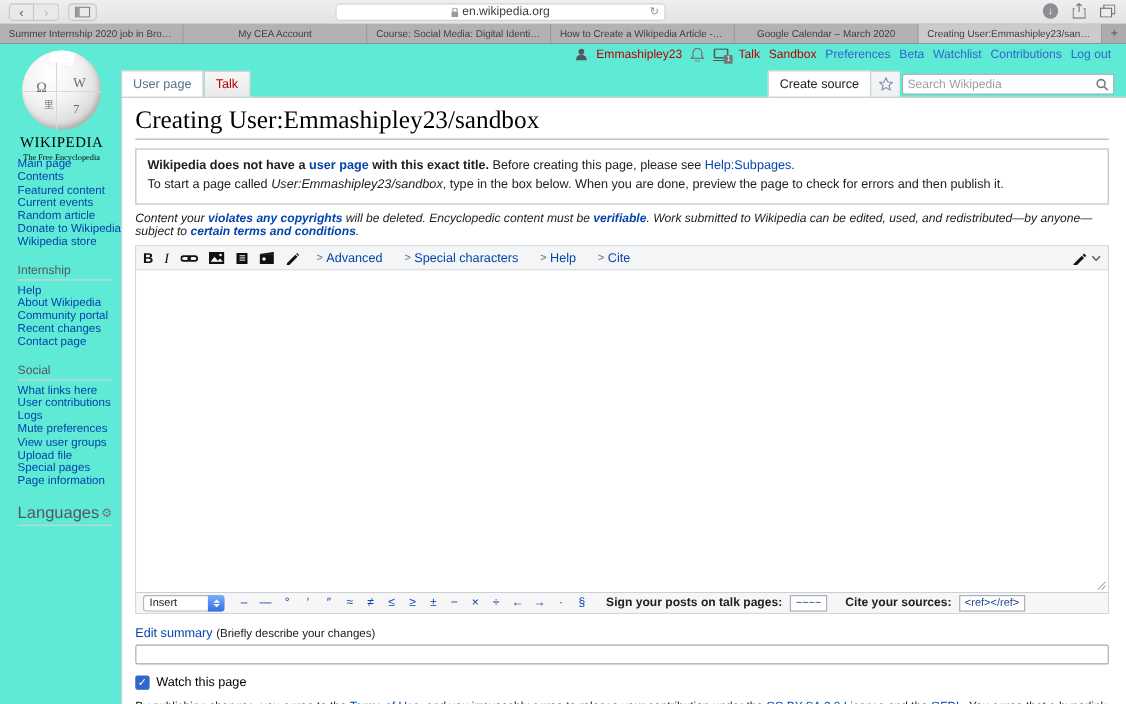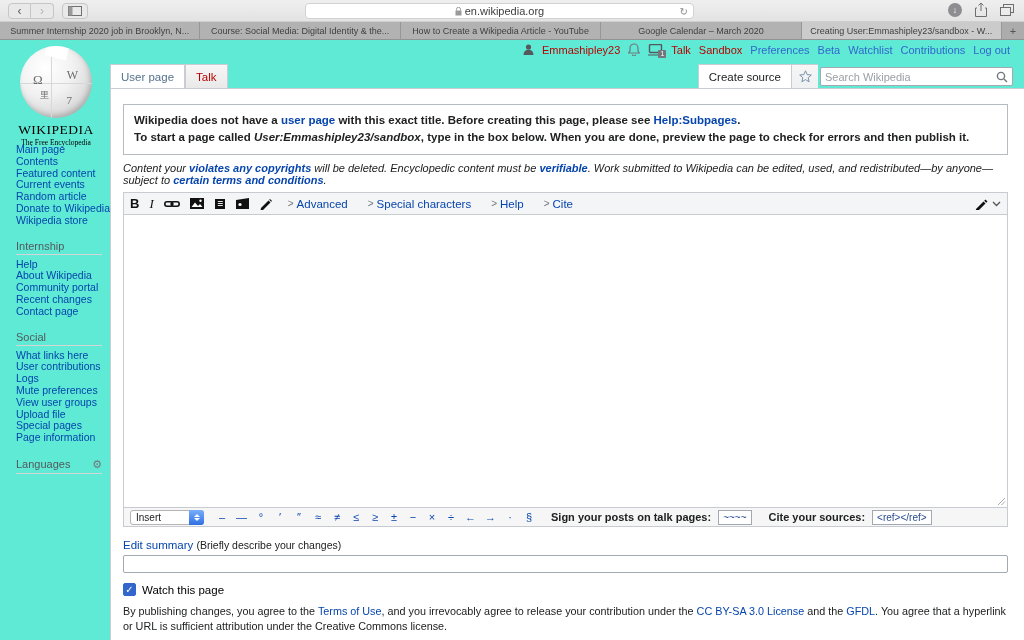--- a/index.html
+++ b/index.html
@@ -10,21 +10,21 @@
   .titlebar { position:absolute; left:0; top:0; width:1024px; height:22px;
     background:linear-gradient(#efefef,#e3e3e3); border-bottom:1px solid #cfcfcf; }
   .nav-group { position:absolute; left:8px; top:3px; display:flex; }
   .nav-btn { width:23px; height:16px; background:#e9e9e9; border:1px solid #c6c6c6;
     display:flex; align-items:center; justify-content:center; font-size:12px; color:#5a5a5a; }
   .nav-btn.back { border-radius:4px 0 0 4px; }
   .nav-btn.fwd { border-radius:0 4px 4px 0; border-left:none; color:#b5b5b5; }
   .sidebar-toggle { position:absolute; left:62px; top:3px; width:26px; height:16px;
     background:#e9e9e9; border:1px solid #c6c6c6; border-radius:4px;
     display:flex; align-items:center; justify-content:center; }
-  .urlbar { position:absolute; left:305px; top:3px; width:389px; height:16px; background:#fff;
+  .urlbar { position:absolute; left:305px; top:3px; width:300px; height:16px; background:#fff;
     border:1px solid #d2d2d2; border-radius:4px; display:flex; align-items:center; justify-content:center;
     font-size:11px; color:#3c3c3c; }
   .urlbar .reload { position:absolute; right:5px; color:#8a8a8a; font-size:10px; }
   .chrome-icons { position:absolute; right:10px; top:3px; display:flex; gap:13px; align-items:center; }
   .dl-circle { width:14px; height:14px; border-radius:50%; background:#8d8d92; color:#fff;
     font-size:9px; display:flex; align-items:center; justify-content:center; }
 
   .tabbar { position:absolute; left:0; top:22px; width:1024px; height:18px; background:#acacac;
     border-bottom:1px solid #929292; display:flex; }
   .stab { flex:1; border-right:1px solid #979797; background:#b2b2b2; color:#3f3f3f;
@@ -77,21 +77,21 @@
   .searchbox input { border:none; outline:none; flex:1; font-size:11px; color:#444;
     font-family:"Liberation Sans",sans-serif; background:transparent; }
   .searchbox input::placeholder { color:#9aa0a6; }
 
   .content { position:absolute; left:110px; top:48px; width:914px; height:560px; background:#fff;
     border-top:1px solid #c9cdd1; border-left:1px solid #c9cdd1; padding:7px 16px 0 12px; }
 
   .first-heading { font-family:"Liberation Serif",serif; font-size:23px; font-weight:normal;
     color:#000; border-bottom:1px solid #aaa; padding-bottom:4px; }
 
-  .notice-box { margin-top:8px; border:1px solid #b6bbc1; background:#fff; padding:4px 10px 6px;font-weight:bold; }
+  .notice-box { margin-top:8px; border:1px solid #b6bbc1; background:#fff; padding:4px 10px 6px; }
   .notice-box p { font-size:11.5px; color:#202122; margin:5px 0; }
   .blue-link { color:#0645ad; }
   .copyright { margin:7px 0 6px; font-size:11px; font-style:italic; color:#202122; }
   .copyright .blue-link { font-style:italic;font-weight:bold; }
 
   .editor { border:1px solid #c8ccd1; }
   .wtoolbar { height:22px; background:#f4f5f6; border-bottom:1px solid #c8ccd1;
     display:flex; align-items:center; padding:0 6px; gap:10px; }
   .wtool-b { font-weight:bold; font-size:13px; color:#111; }
   .wtool-i { font-style:italic; font-family:"Liberation Serif",serif; font-size:13px; color:#111; }
@@ -174,20 +174,23 @@
       </svg>
   </div>
 </div>
 
 <div class="tabbar">
 
     <div class="stab">
       <span>Summer Internship 2020 job in Brooklyn, N...</span>
     </div>
 
+    <div class="stab">
+      <span>My CEA Account</span>
+    </div>
 
     <div class="stab">
       <span>Course: Social Media: Digital Identity &amp; the...</span>
     </div>
 
     <div class="stab">
       <span>How to Create a Wikipedia Article - YouTube</span>
     </div>
 
     <div class="stab">
@@ -266,21 +269,21 @@
       <span class="side-link">What links here</span>
         <span class="side-link">User contributions</span>
         <span class="side-link">Logs</span>
         <span class="side-link">Mute preferences</span>
         <span class="side-link">View user groups</span>
         <span class="side-link">Upload file</span>
         <span class="side-link">Special pages</span>
         <span class="side-link">Page information</span>
     </div>
     <div class="lang-row">
-      <span style="font-size:11px; color:#54595d;">Languages</span>
+      <span style="font-size:15px; color:#54595d;">Languages</span>
       <span class="gear">⚙</span>
     </div>
   </div>
 
   <div class="ptabs-left">
     <div class="ptab active">
         <span class="blue">User page</span>
       </div>
     <div class="ptab">
         <span class="red">Talk</span>
@@ -298,20 +301,21 @@
   </div>
   <div class="searchbox">
     <input type="text" placeholder="Search Wikipedia" style="">
     <svg width="12" height="12" viewBox="0 0 12 12">
         <circle cx="5" cy="5" r="3.6" fill="none" stroke="#72777d" stroke-width="1.4"></circle>
         <path d="M8 8 L11 11" stroke="#72777d" stroke-width="1.4"></path>
       </svg>
   </div>
 
   <div class="content">
+    <h1 class="first-heading">Creating User:Emmashipley23/sandbox</h1>
 
     <div class="notice-box">
       <p><b><span>Wikipedia does not have a </span><span class="blue-link">user page</span><span> with this exact title.</span></b><span> Before creating this page, please see </span><span class="blue-link">Help:Subpages</span><span>.</span></p>
       <p><span>To start a page called </span><i>User:Emmashipley23/sandbox</i><span>, type in the box below. When you are done, preview the page to check for errors and then publish it.</span></p>
     </div>
 
     <div class="copyright"><span>Content your </span><span class="blue-link">violates any copyrights</span><span> will be deleted. Encyclopedic content must be </span><span class="blue-link">verifiable</span><span>. Work submitted to Wikipedia can be edited, used, and redistributed—by anyone—subject to </span><span class="blue-link">certain terms and conditions</span><span>.</span></div>
 
     
     <div class="editor">

